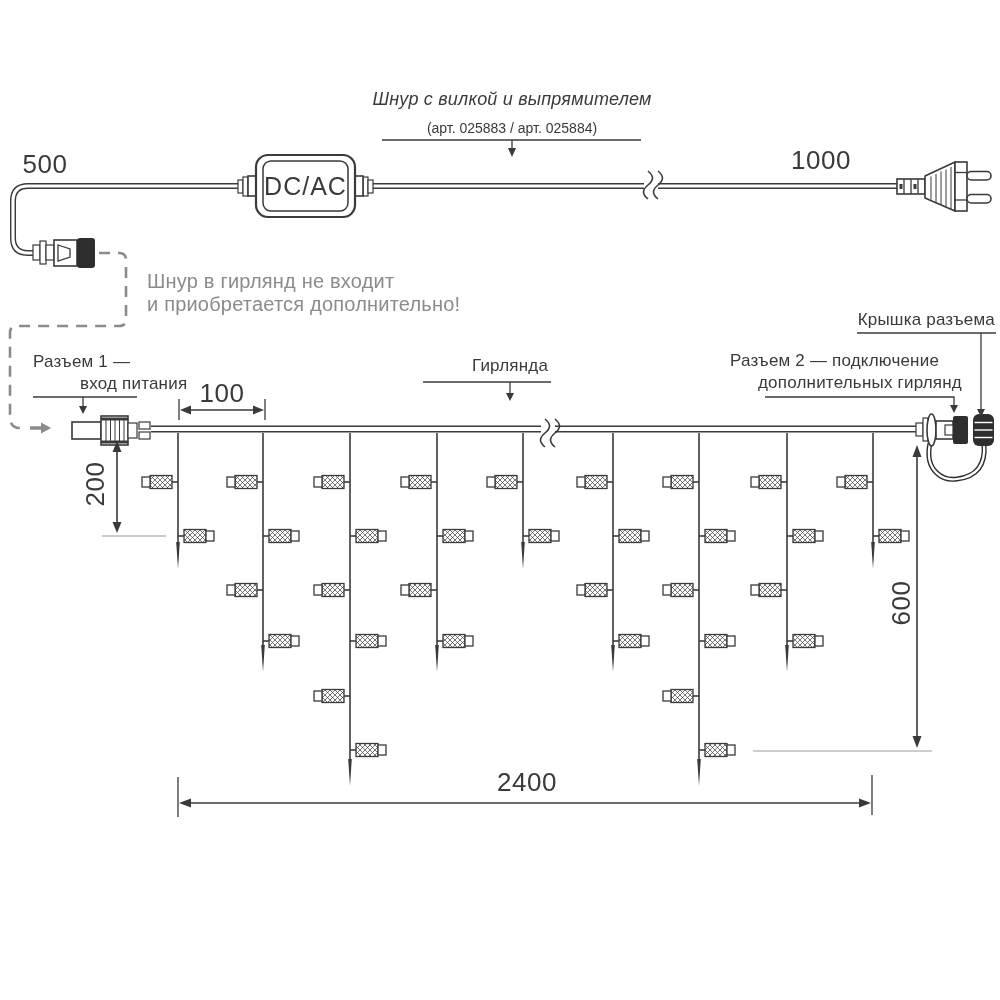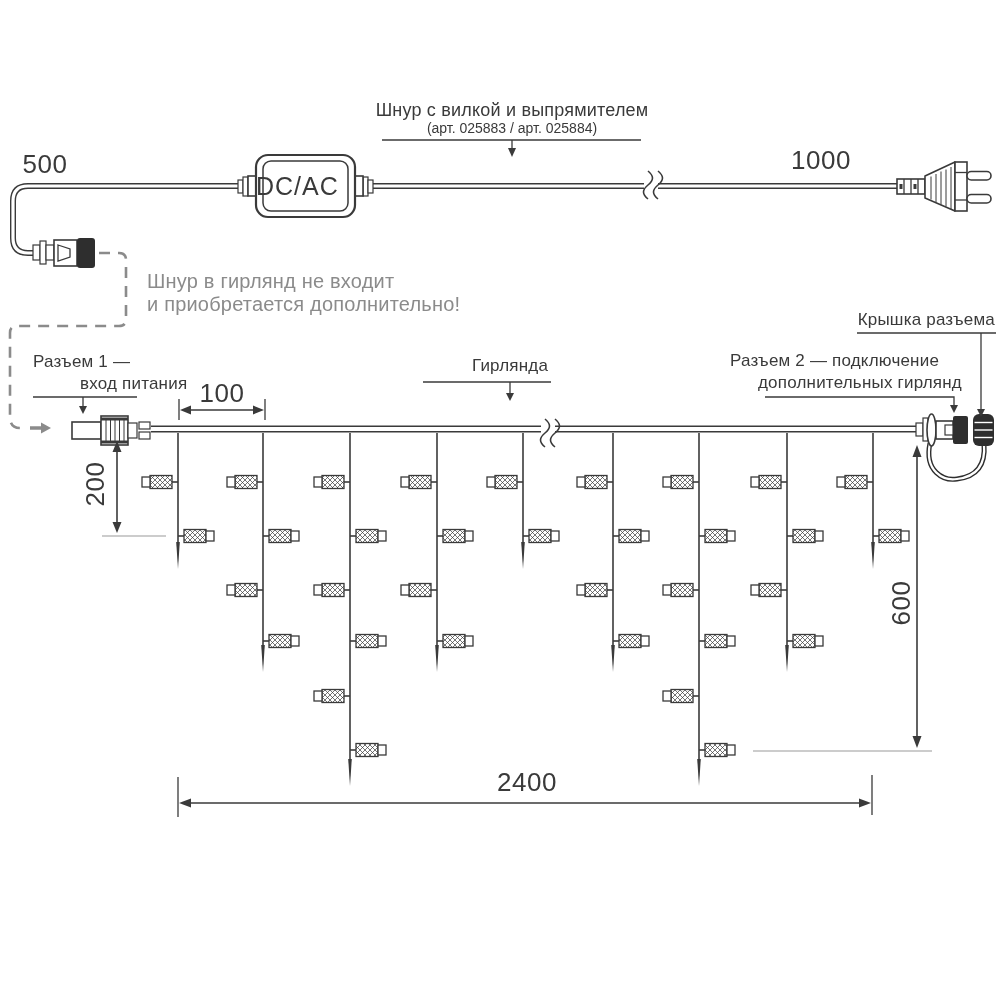--- a/index.html
+++ b/index.html
@@ -5,21 +5,21 @@
   html,body{margin:0;padding:0;background:#fff;}
   .canvas{position:relative;width:1000px;height:1000px;background:#fff;overflow:hidden;
           font-family:"Liberation Sans","DejaVu Sans",sans-serif;color:#3a3a3a;}
   .canvas svg{position:absolute;left:0;top:0;}
   .t{position:absolute;white-space:nowrap;line-height:1.25;}
   .dim{font-size:26px;letter-spacing:.5px;}
   .lbl{font-size:17px;letter-spacing:.2px;text-align:center;}
   .small{font-size:14px;}
   .title{font-size:18px;letter-spacing:.2px;}
   .note{font-size:20px;color:#8b8b8b;letter-spacing:.2px;}
-  .adapter{font-size:25px;letter-spacing:1px;text-align:left;border-radius:20px;}
+  .adapter{font-size:25px;letter-spacing:1px;text-align:center;border-radius:20px;}
   .center{text-align:center;}
   .right{text-align:right;}
   .rot{transform:rotate(-90deg);text-align:center;}
   
   .ln{stroke:#3a3a3a;stroke-width:1.6;fill:none;}
   .thin{stroke:#3a3a3a;stroke-width:1.3;fill:none;}
   .fill-ink{fill:#3a3a3a;stroke:none;}
   .wh{fill:#ffffff;stroke:#3a3a3a;stroke-width:1.6;}
   .wh-thin{fill:#ffffff;stroke:#3a3a3a;stroke-width:1.2;}
   .dark{fill:#2e2e2e;stroke:none;}
@@ -338,21 +338,21 @@
       <polygon points="871,803 859,798.5 859,807.5" class="fill-ink"></polygon>
     </g>
   </svg>
 
   <div class="t dim center" style="left:10px;top:148px;width:70px;">500</div>
 
   <div class="t dim center" style="left:781px;top:144px;width:80px;">1000</div>
 
   <div class="t adapter" style="left:256px;top:155px;width:99px;height:62px;line-height:62px;">DC/AC</div>
 
-  <div class="t title center" style="left:362px;top:99px;width:300px;">Шнур с вилкой и выпрямителем</div>
+  <div class="t title center" style="left:362px;top:88px;width:300px;font-style:italic;">Шнур с вилкой и выпрямителем</div>
   <div class="t small center" style="left:362px;top:120px;width:300px;">(арт. 025883 / арт. 025884)</div>
 
   <div class="t note" style="left:147px;top:269px;">Шнур в гирлянд не входит</div>
   <div class="t note" style="left:147px;top:292px;">и приобретается дополнительно!</div>
 
   <div class="t lbl" style="left:33px;top:351px;">Разъем 1 —</div>
   <div class="t lbl" style="left:33px;top:373px;margin-left:47px;">вход питания</div>
 
   <div class="t dim center" style="left:187px;top:377px;width:70px;">100</div>
 

